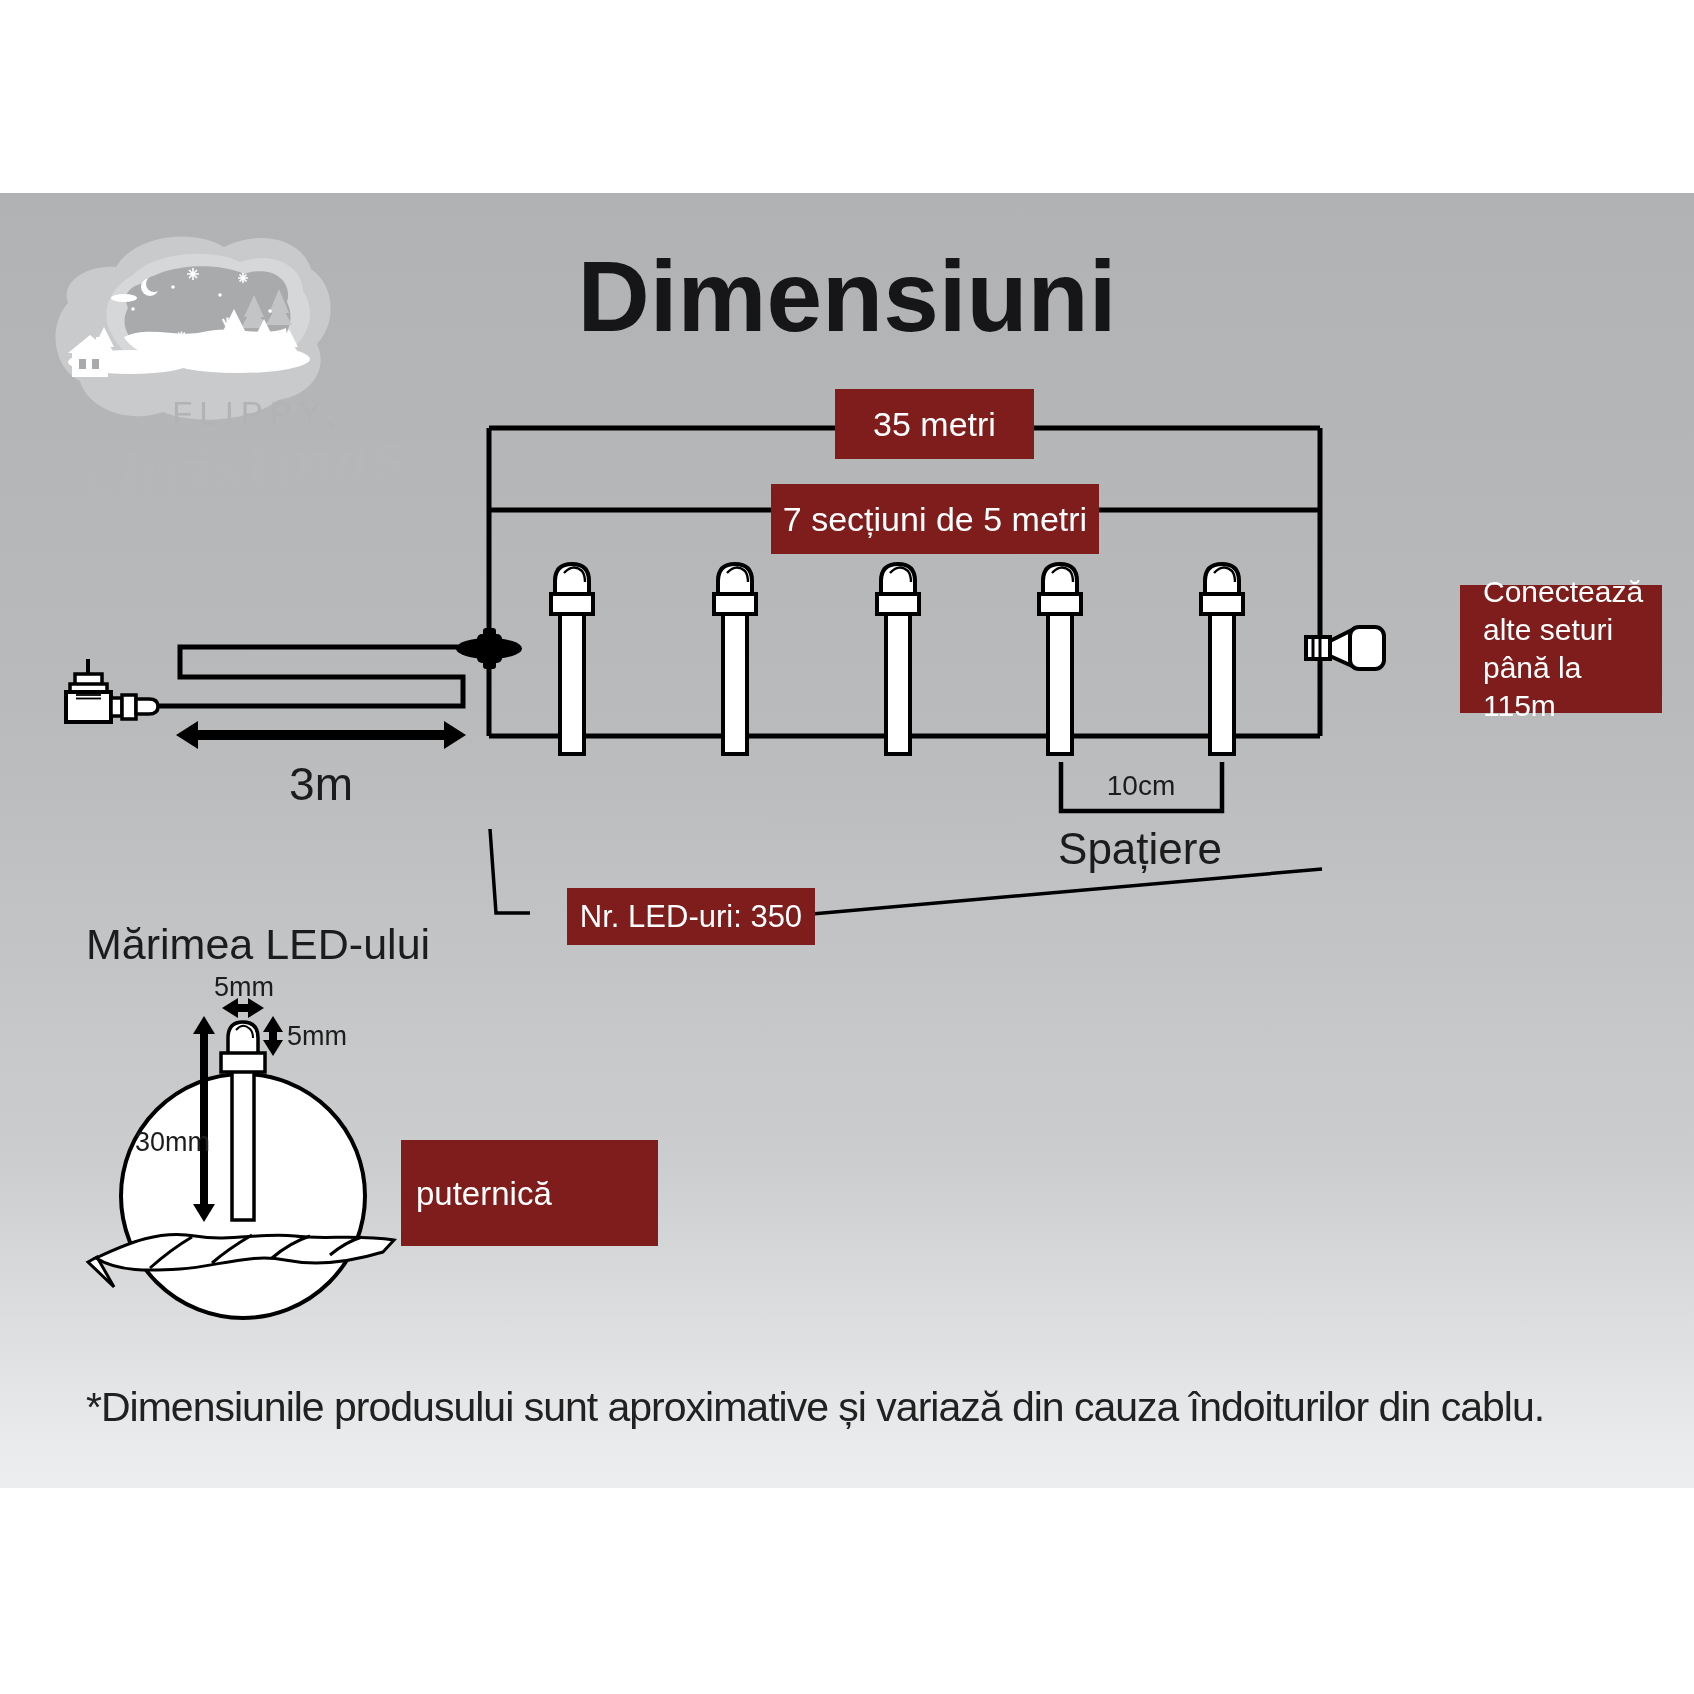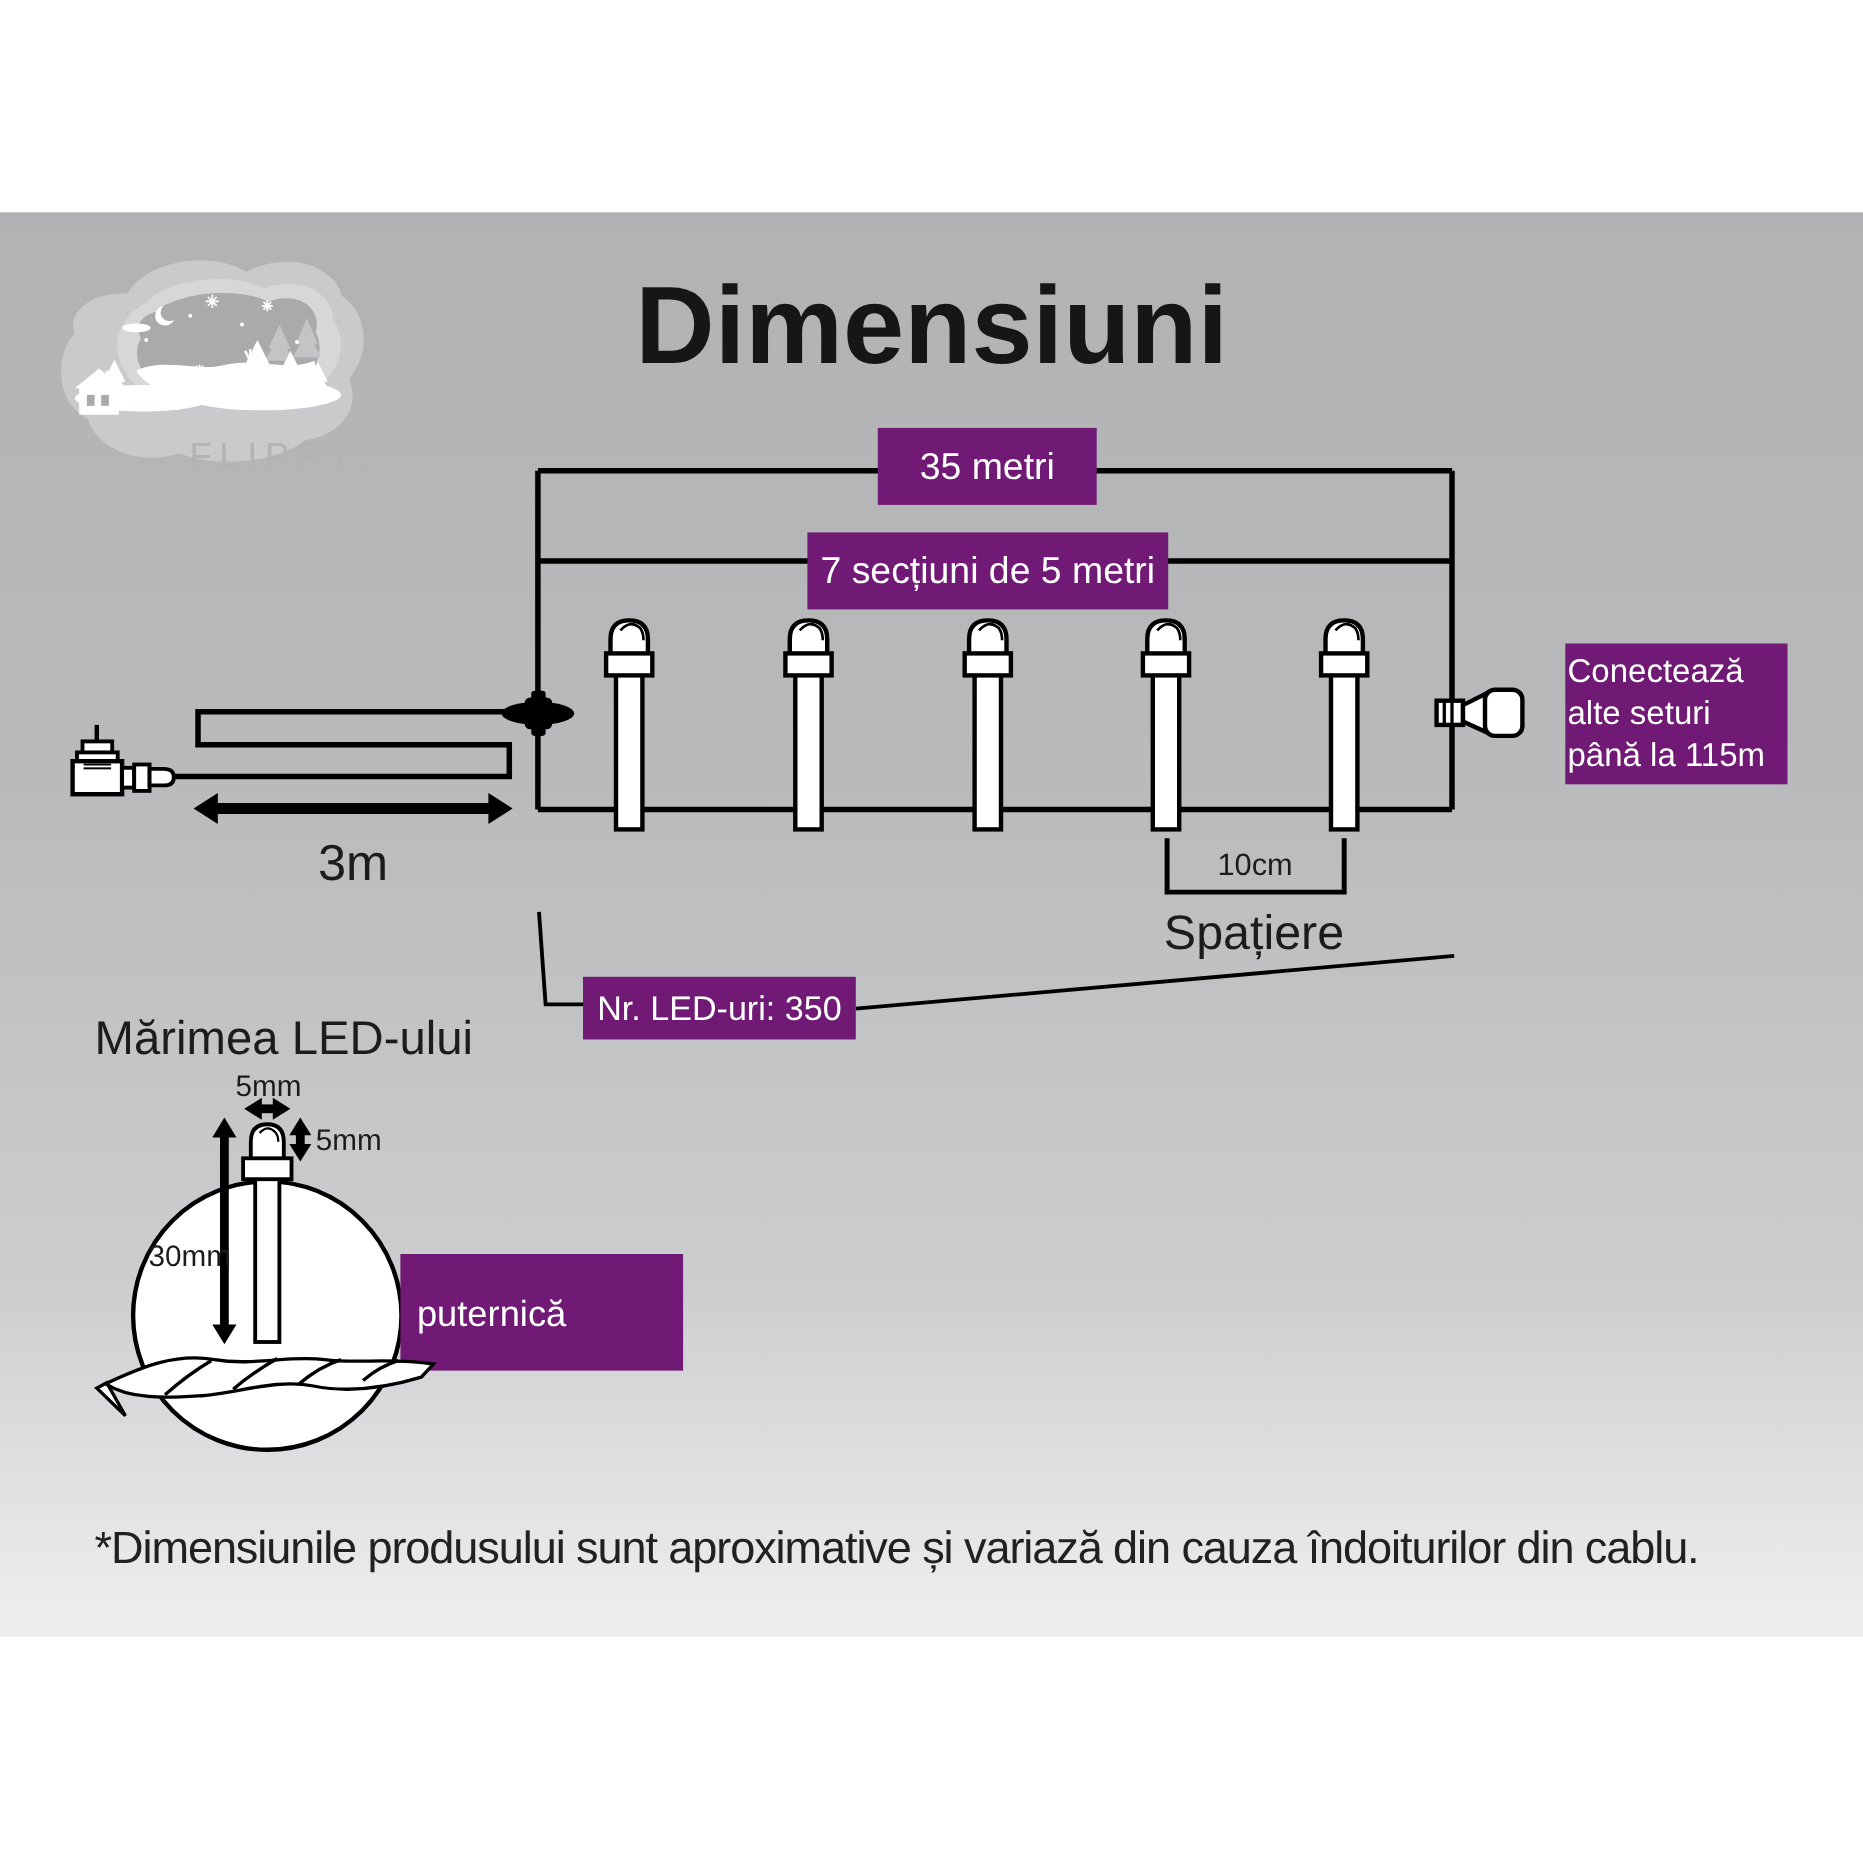--- a/index.html
+++ b/index.html
@@ -3,22 +3,22 @@
 <meta charset="utf-8">
 <style>
   html,body{margin:0;padding:0;background:#fff;}
   .page{position:relative;width:1694px;height:1694px;background:#ffffff;overflow:hidden;
         font-family:"Liberation Sans",sans-serif;color:#1a1a1a;}
   .gray-band{position:absolute;left:0;top:193px;width:1694px;height:1295px;
         background:linear-gradient(180deg,#b1b2b4 0%,#b9babc 40%,#cccdce 75%,#e9eaeb 96%,#ecedee 100%);}
   .layer{position:absolute;left:0;top:0;}
   .page-title{position:absolute;left:0;top:246px;width:100%;text-align:center;
         font-size:100px;line-height:1;font-weight:700;color:#161618;}
-  .bbox{position:absolute;background:#701a75;color:#ffffff;display:flex;
-        align-items:center;justify-content:center;text-align:center;}
+  .bbox{position:absolute;background:#7f1d1d;color:#ffffff;display:flex;
+        align-items:center;justify-content:center;text-align:center;margin-left:37px;}
   .bbox.left{justify-content:flex-start;text-align:left;}
   .glabel{position:absolute;color:#1c1c1c;white-space:nowrap;}
   .center{text-align:center;}
   .foot{position:absolute;left:86px;top:1384px;font-size:41px;letter-spacing:-1px;color:#212121;}
 </style>
 </head>
 <body>
 
 <div class="page">
 
@@ -172,21 +172,21 @@
   <div class="page-title">Dimensiuni</div>
 
   <div class="bbox" style="left:798px;top:389px;width:199px;height:70px;font-size:34px;">
     <span>35 metri</span>
   </div>
 
   <div class="bbox" style="left:734px;top:484px;width:328px;height:70px;font-size:34px;text-align:right;">
     <span>7 secțiuni de 5 metri</span>
   </div>
 
-  <div class="bbox left" style="left:1423px;top:585px;width:202px;height:128px;font-size:30px;line-height:38px;padding-left:2px;box-sizing:border-box;">
+  <div class="bbox left" style="left:1423px;top:585px;width:202px;height:128px;font-size:30px;line-height:38px;padding-left:23px;box-sizing:border-box;">
     <div>
       <div>Conectează</div>
       <div>alte seturi</div>
       <div>până la 115m</div>
     </div>
   </div>
 
   <div class="bbox" style="left:530px;top:888px;width:248px;height:57px;font-size:31px;">
     <span>Nr. LED-uri: 350</span>
   </div>

